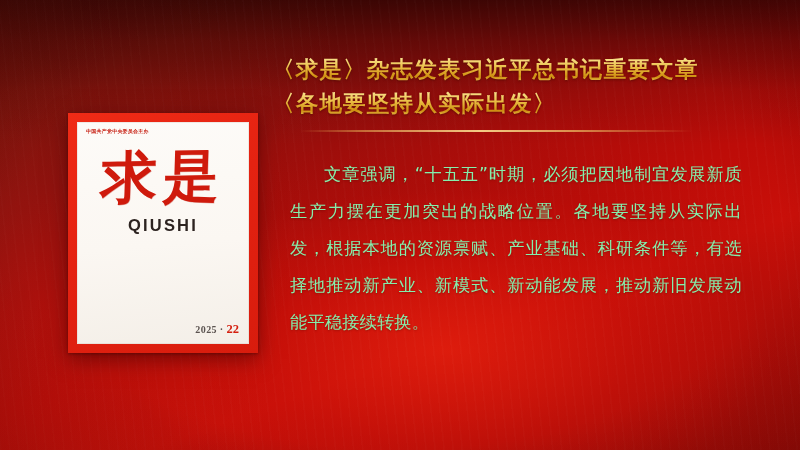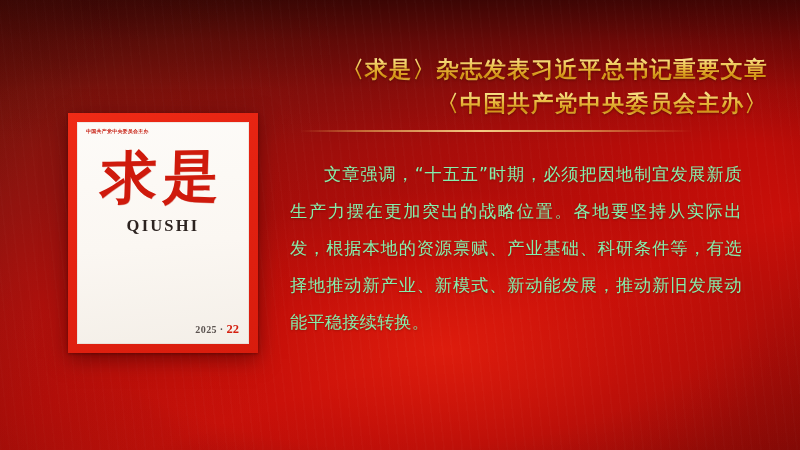--- a/index.html
+++ b/index.html
@@ -118,21 +118,21 @@
     letter-spacing: 6px;
     text-shadow: 0.5px 0.5px 0 rgba(180,20,10,0.35);
     transform: skewX(-3deg) rotate(-1.2deg);
   }
   #cover-title-py {
     position: absolute;
     left: 0;
     right: 0;
     top: 94px;
     text-align: center;
-    font-family: Liberation Serif, serif;
+    font-family: Liberation Sans, sans-serif;
     font-size: 16.5px;
     font-weight: 700;
     letter-spacing: 2.2px;
     color: #2c2320;
   }
   #cover-issue {
     position: absolute;
     right: 10px;
     bottom: 7px;
     font-family: "Liberation Serif", "DejaVu Serif", serif;
@@ -144,24 +144,24 @@
   }
   #cover-issue .issue-num {
     color: #d41e0e;
     font-size: 12.5px;
     letter-spacing: 0;
   }
 
   
   #headline {
     position: absolute;
-    left: 288px;
+    left: 272px;
     top: 52px;
     width: 480px;
-    text-align: right;
+    text-align: left;
   }
   #headline .hl-line {
     font-family: "DejaVu Serif", "Liberation Serif", serif;
     font-weight: 700;
     font-size: 22.5px;
     line-height: 34px;
     letter-spacing: 1.2px;
     white-space: nowrap;
     background: linear-gradient(to bottom,
         #fdf3b6 0%,
@@ -227,20 +227,20 @@
       <div id="cover-title-py">QIUSHI</div>
       <div id="cover-issue">
         <span>2025 ·</span>
         <span class="issue-num">22</span>
       </div>
     </div>
   </div>
 
   <div id="headline">
     <div class="hl-line">〈求是〉杂志发表习近平总书记重要文章</div>
-    <div class="hl-line">〈中国共产党中央委员会主办〉</div>
+    <div class="hl-line">〈各地要坚持从实际出发〉</div>
   </div>
 
   <div id="divider"></div>
 
   <div id="body-text">文章强调，“十五五”时期，必须把因地制宜发展新质生产力摆在更加突出的战略位置。各地要坚持从实际出发，根据本地的资源禀赋、产业基础、科研条件等，有选择地推动新产业、新模式、新动能发展，推动新旧发展动能平稳接续转换。</div>
 
 </div>
 
 </body></html>

